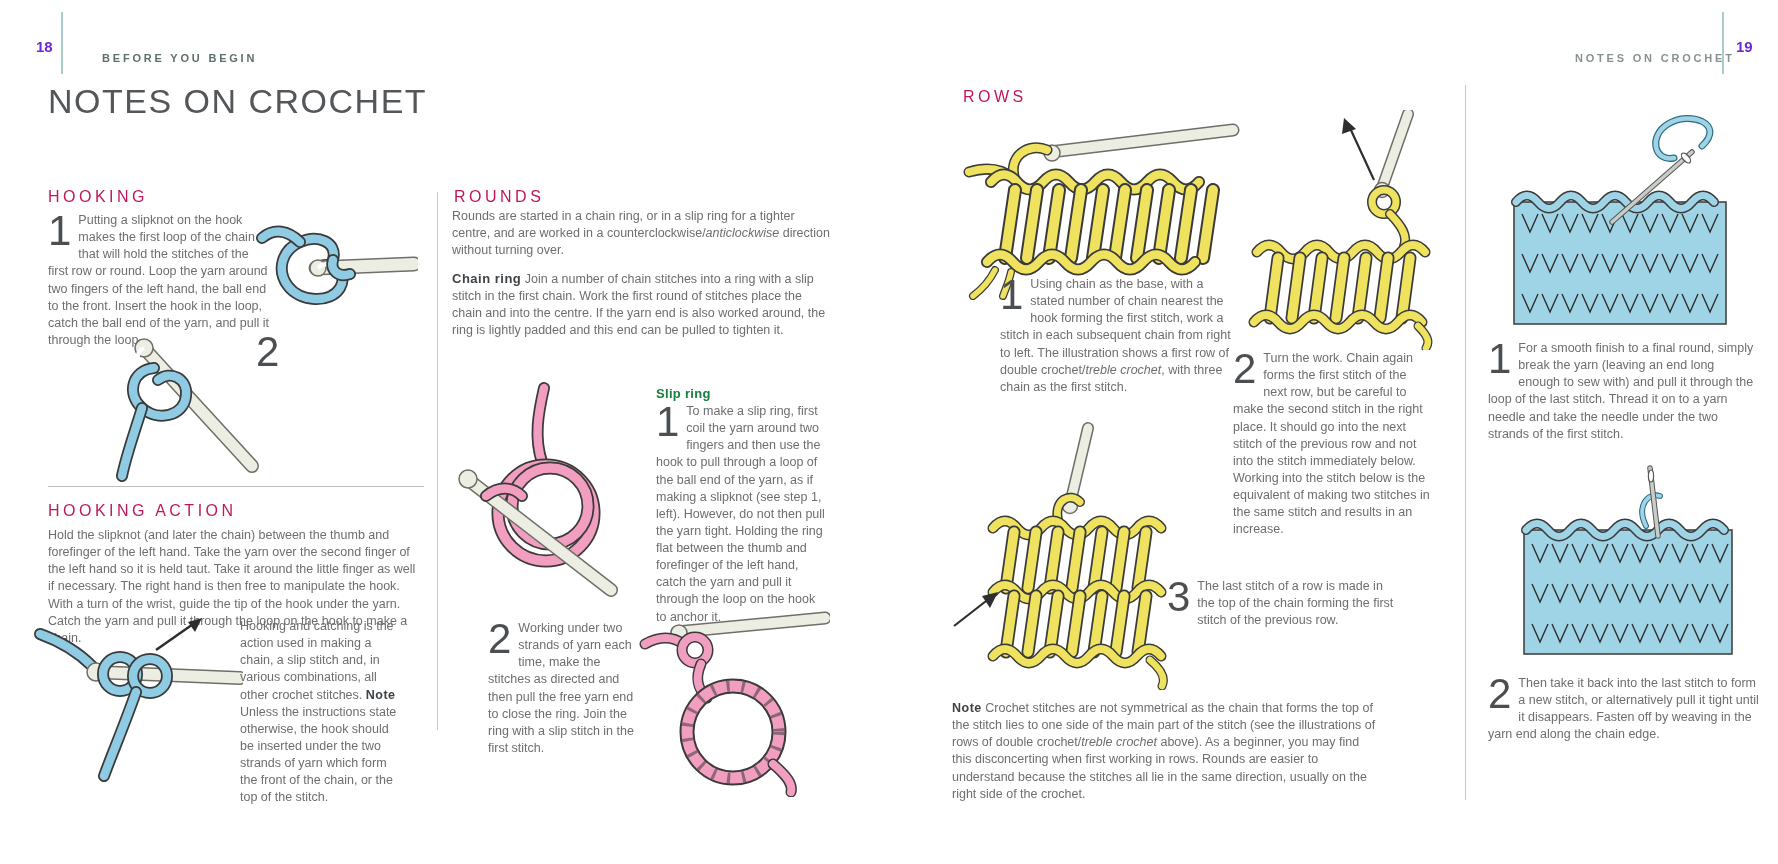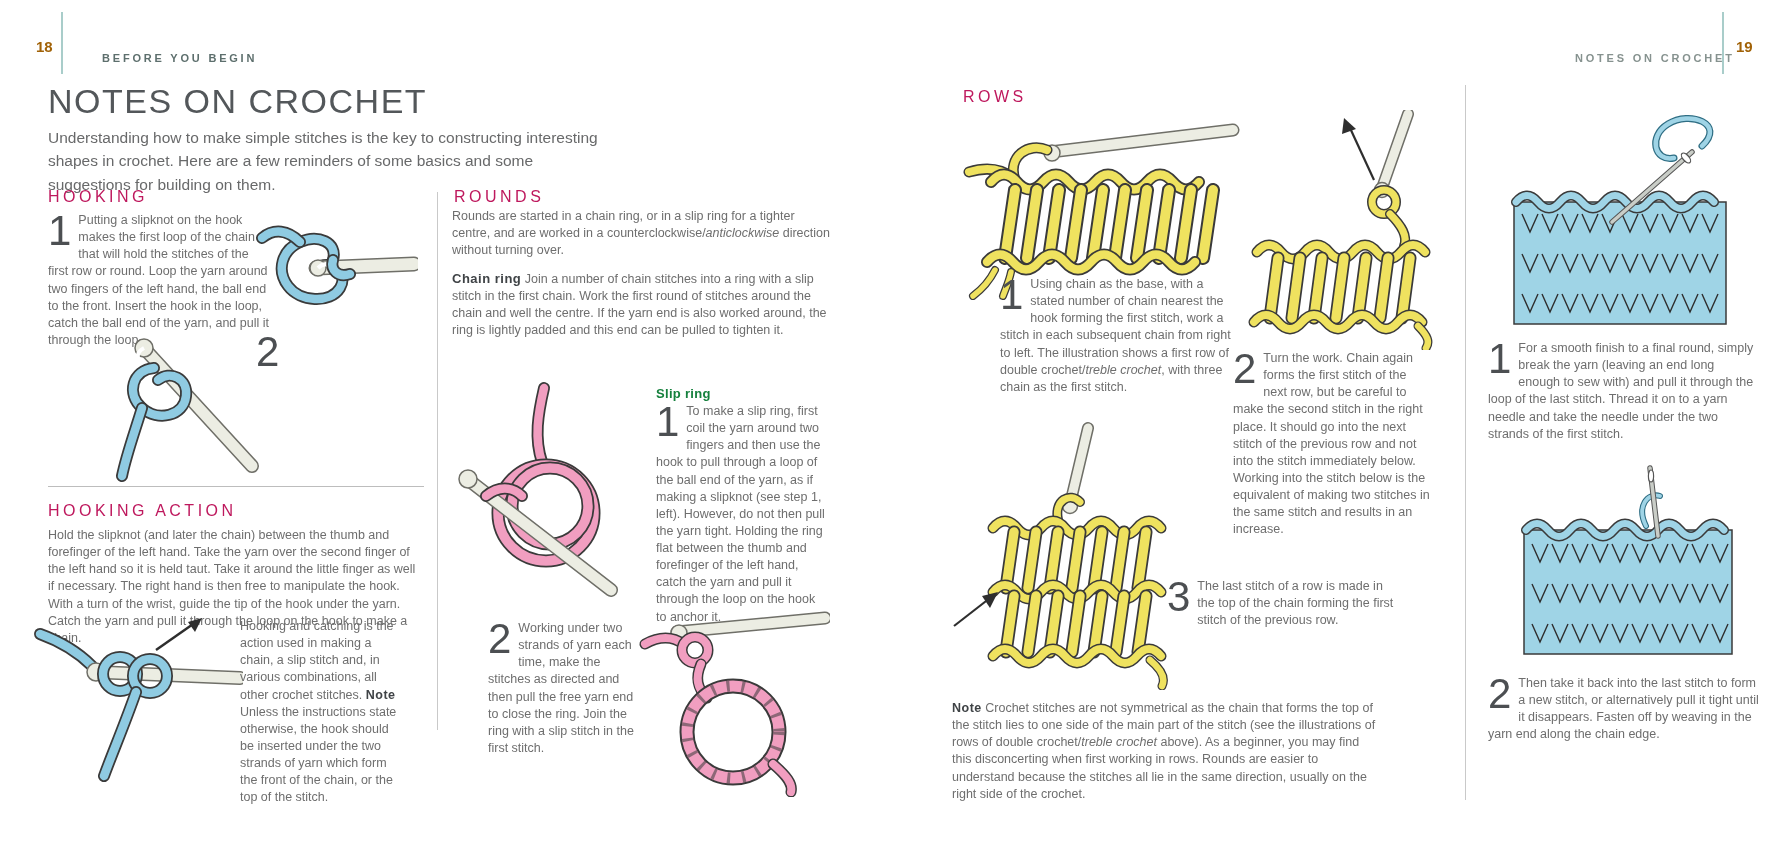--- a/index.html
+++ b/index.html
@@ -1,19 +1,19 @@
 <!DOCTYPE html>
 <html><head>
 <meta charset="utf-8">
 <style>
   html,body{margin:0;padding:0;background:#ffffff;}
   body{font-family:"Liberation Sans","DejaVu Sans",sans-serif;color:#6e6e6e;}
   .spread{position:relative;width:1778px;height:864px;background:#fff;overflow:hidden;}
   .abs{position:absolute;}
-  .pagenum{font-size:15px;font-weight:bold;color:#a16207;}
+  .pagenum{font-size:15px;font-weight:bold;color:#6d28d9;}
   .runhead{font-size:11px;letter-spacing:2.8px;color:#5d6f6d;font-weight:bold;}
   .runhead.light{color:#86928f;}
   .vrule-teal{width:2px;background:#a9cdca;}
   .vrule-gray{width:1px;background:#c9c9c9;}
   .hrule{height:1px;background:#bdbdbd;}
   .title{font-size:34px;font-weight:300;letter-spacing:1.5px;color:#53575a;}
   .intro{font-size:15.5px;line-height:1.5;color:#68696a;}
   .h2{font-size:16px;letter-spacing:3.5px;color:#be185d;font-weight:500;}
   .body{font-size:12.5px;line-height:1.37;color:#6e6e6e;}
   .body b{color:#3f4346;letter-spacing:.5px;}
@@ -25,21 +25,20 @@
 </head>
 <body>
 
 <div class="spread">
 
   <div class="abs pagenum" style="left:36px;top:38px;">18</div>
   <div class="abs vrule-teal" style="left:61px;top:12px;height:62px;"></div>
   <div class="abs runhead" style="left:64px;top:52px;padding-left:38px;">BEFORE YOU BEGIN</div>
 
   <div class="abs title" style="left:48px;top:82px;">NOTES ON CROCHET</div>
-  <div class="abs intro" style="left:48px;top:126px;width:565px;">Understanding how to make simple stitches is the key to constructing interesting shapes in crochet. Here are a few reminders of some basics and some suggestions for building on them.</div>
 
   <div class="abs vrule-gray" style="left:437px;top:192px;height:538px;"></div>
 
   <div class="abs h2" style="left:48px;top:188px;">HOOKING</div>
   <div class="abs body" style="left:48px;top:212px;width:222px;">
     <span class="num">1</span>
     <span>Putting a slipknot on the hook makes the first loop of the chain that will hold the stitches of the first row or round. Loop the yarn around two fingers of the left hand, the ball end to the front. Insert the hook in the loop, catch the ball end of the yarn, and pull it through the loop.</span>
   </div>
 
   <div class="abs" style="left:238px;top:208px;">
@@ -100,21 +99,21 @@
     <b>Note</b>
     <span>Unless the instructions state otherwise, the hook should be inserted under the two strands of yarn which form the front of the chain, or the top of the stitch.</span>
   </div>
 
   <div class="abs h2" style="left:454px;top:188px;">ROUNDS</div>
   <div class="abs body" style="left:452px;top:208px;width:378px;">
     <span>Rounds are started in a chain ring, or in a slip ring for a tighter centre, and are worked in a counterclockwise/</span><i>anticlockwise</i><span> direction without turning over.</span>
   </div>
   <div class="abs body" style="left:452px;top:270px;width:378px;">
     <b class="lbl">Chain ring</b>
-    <span>Join a number of chain stitches into a ring with a slip stitch in the first chain. Work the first round of stitches around the chain and well the centre. If the yarn end is also worked around, the ring is lightly padded and this end can be pulled to tighten it.</span>
+    <span>Join a number of chain stitches into a ring with a slip stitch in the first chain. Work the first round of stitches place the chain and into the centre. If the yarn end is also worked around, the ring is lightly padded and this end can be pulled to tighten it.</span>
   </div>
 
   <div class="abs" style="left:446px;top:378px;">
     <svg width="205" height="230" viewBox="0 0 205 230">
       <path d="M98,10 C92,36 88,60 96,84" fill="none" stroke="#3a3a3a" stroke-width="12" stroke-linecap="round"></path>
       <path d="M98,10 C92,36 88,60 96,84" fill="none" stroke="#f19ec0" stroke-width="8.5" stroke-linecap="round"></path>
       <circle cx="100" cy="135" r="48" fill="none" stroke="#3a3a3a" stroke-width="13"></circle>
       <circle cx="100" cy="135" r="48" fill="none" stroke="#f19ec0" stroke-width="9.5"></circle>
       <circle cx="104" cy="128" r="38" fill="none" stroke="#3a3a3a" stroke-width="13"></circle>
       <circle cx="104" cy="128" r="38" fill="none" stroke="#f19ec0" stroke-width="9.5"></circle>

